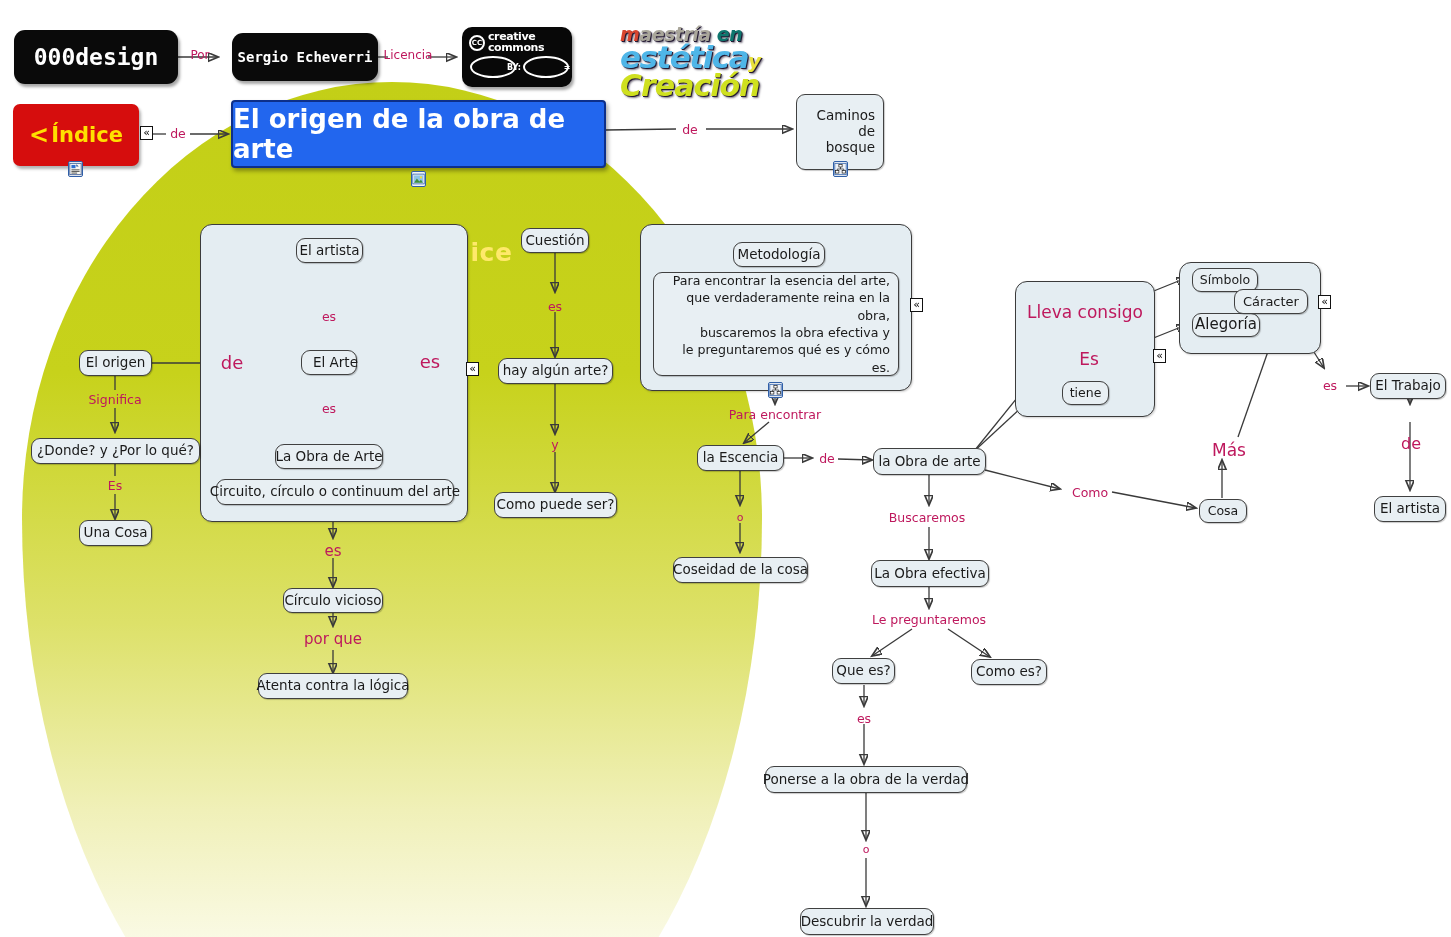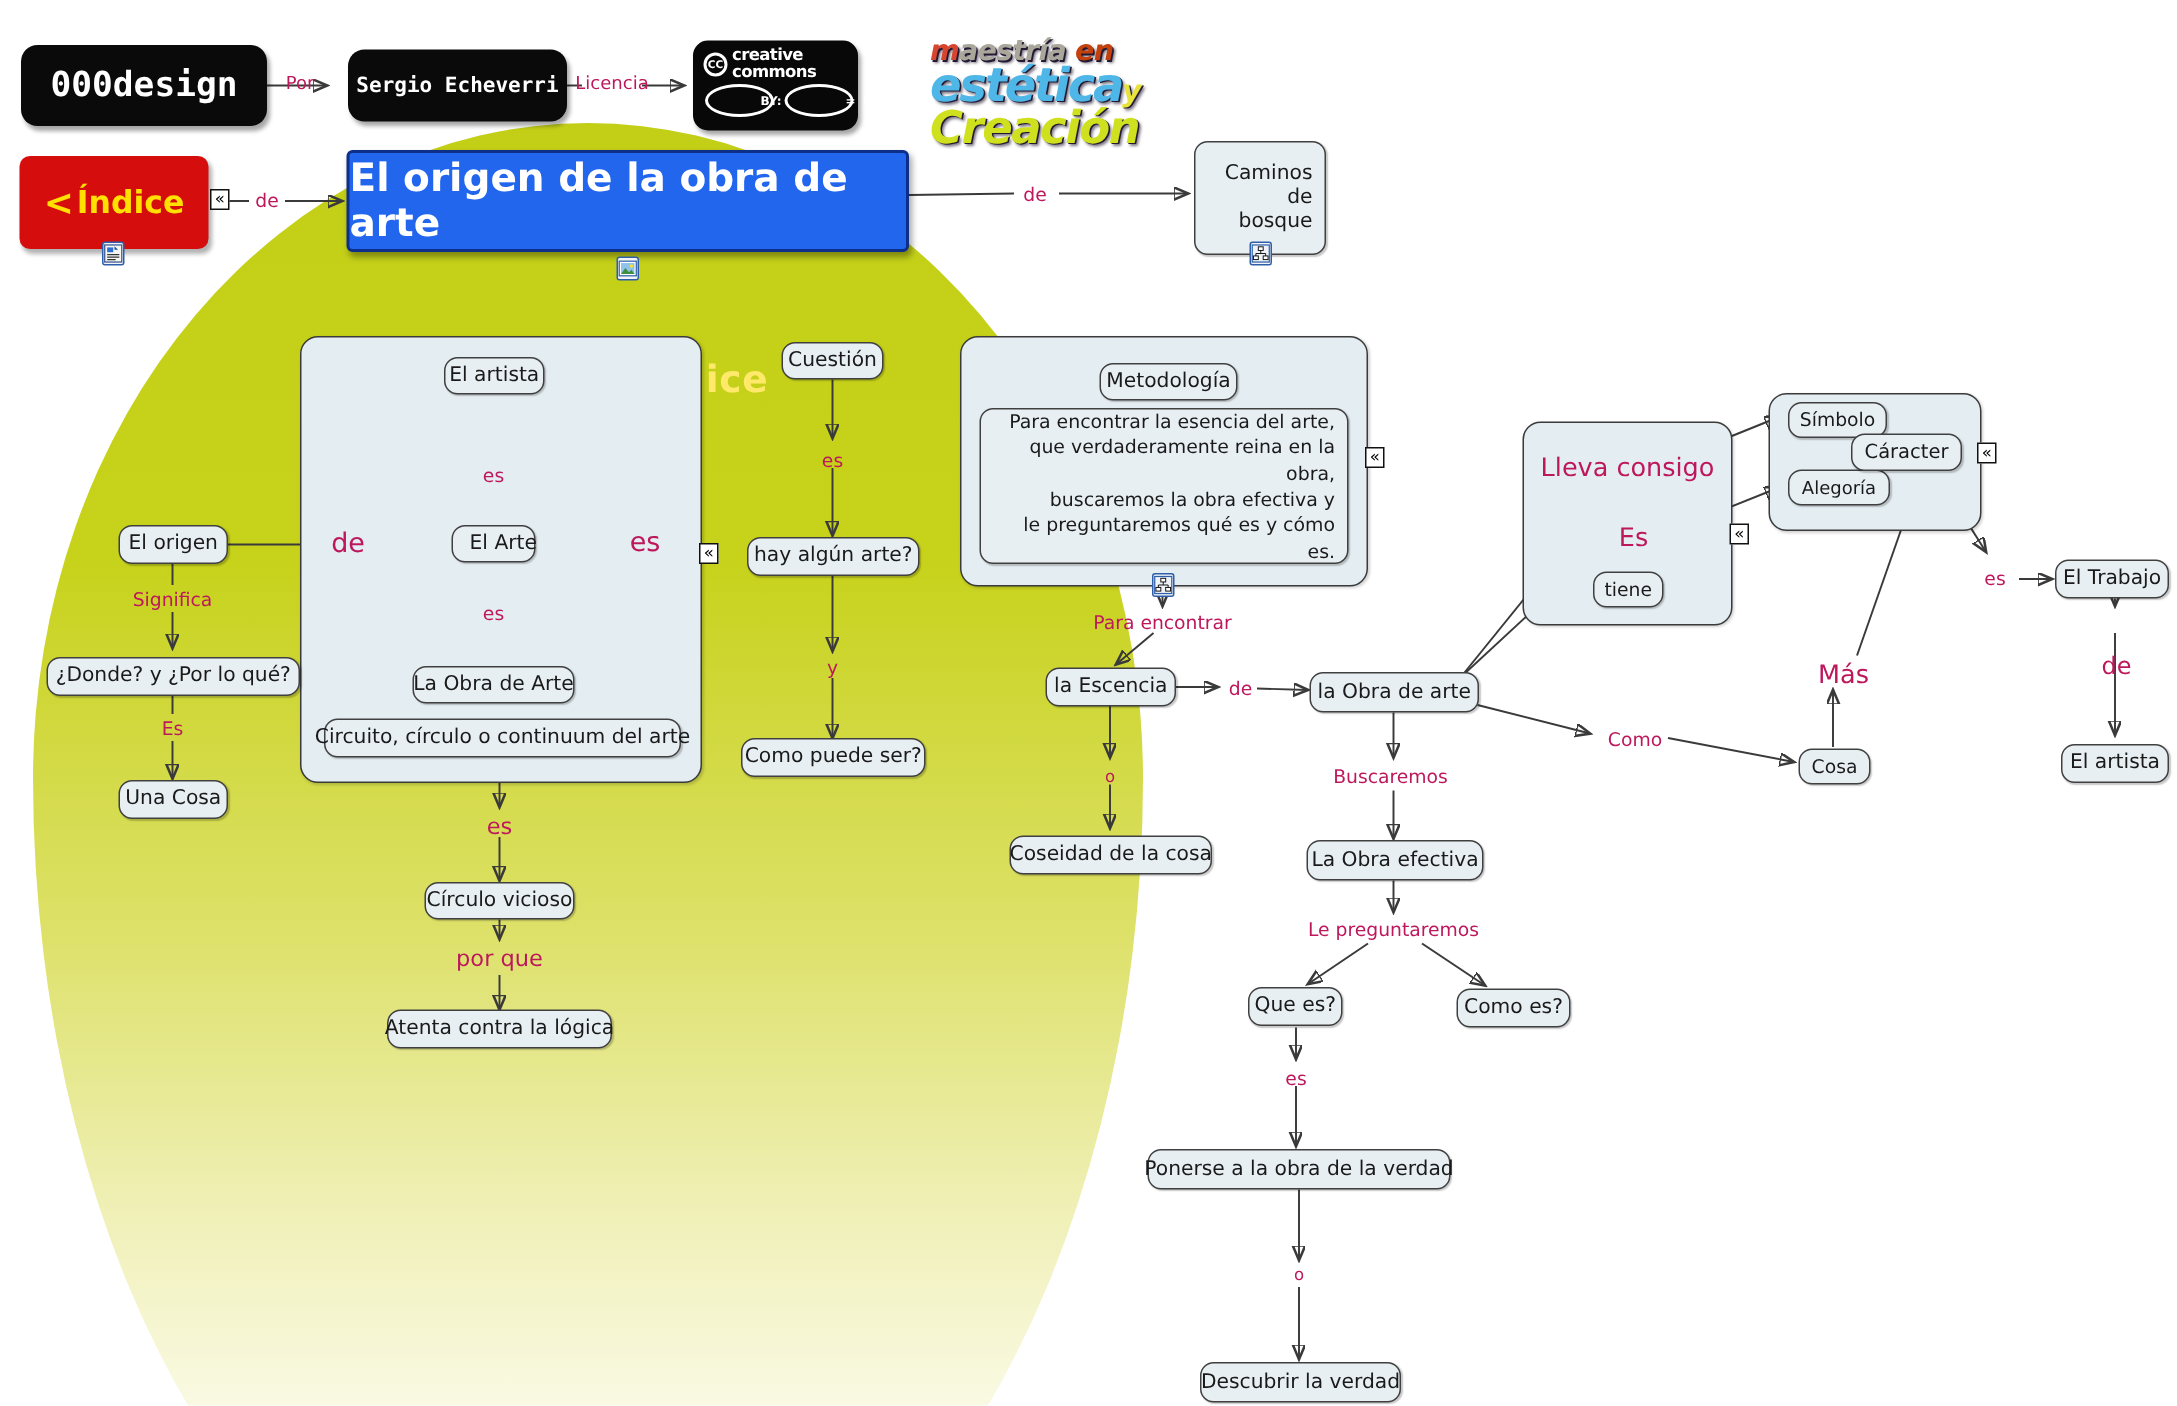--- a/index.html
+++ b/index.html
@@ -264,21 +264,21 @@
     </div>
     <div class="cc-row">
       <div class="cc-big">BY:</div>
       <div class="cc-big">=</div>
       <div class="cc-big">S</div>
     </div>
   </div>
 
   <div class="logo" style="left:620px;top:26px;">
     <div class="l1">
-      <span style="color:#d8452f;">m</span><span style="color:#a9a69a;">aestría</span><span style="color:#c2410c;"> en</span>
+      <span style="color:#d8452f;">m</span><span style="color:#a9a69a;">aestría</span><span style="color:#0f766e;"> en</span>
     </div>
     <div class="l2">
       <span style="color:#4fb6e8;">estética</span><span style="color:#e8e23c;font-size:20px;">y</span>
     </div>
     <div class="l3">
       <span style="color:#cfe01f;">Creación</span>
     </div>
   </div>
 
   <div class="redbox" style="left:13px;top:104px;width:126px;height:62px;">
@@ -436,21 +436,21 @@
   </div>
   <div class="chev" style="left:1153px;top:349px;">«</div>
 
   <div class="group" style="left:1179px;top:262px;width:142px;height:92px;"></div>
   <div class="node" style="left:1192px;top:268px;width:66px;height:24px;font-size:12.5px;">
     <span>Símbolo</span>
   </div>
   <div class="node" style="left:1234px;top:289px;width:74px;height:25px;font-size:13px;z-index:6;">
     <span>Cáracter</span>
   </div>
-  <div class="node" style="left:1192px;top:313px;width:68px;height:24px;font-size:12px;">
+  <div class="node" style="left:1192px;top:313px;width:68px;height:24px;font-size:15px;">
     <span>Alegoría</span>
   </div>
   <div class="chev" style="left:1318px;top:295px;">«</div>
 
   <div class="elabel" style="left:1090px;top:485px;">Como</div>
   <div class="node" style="left:1199px;top:499px;width:48px;height:24px;font-size:12.5px;">
     <span>Cosa</span>
   </div>
   <div class="elabel med" style="left:1229px;top:440px;font-size:17px;">Más</div>
 

